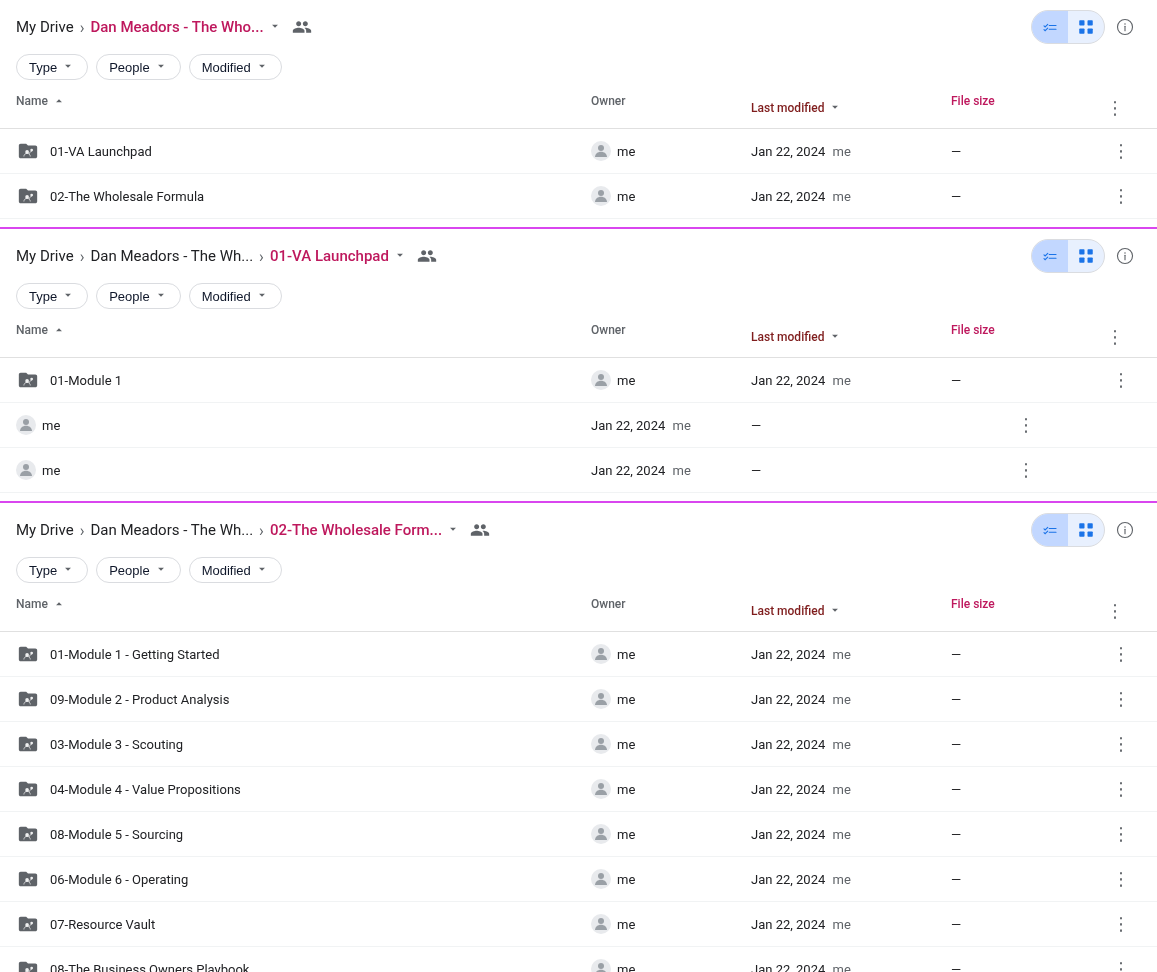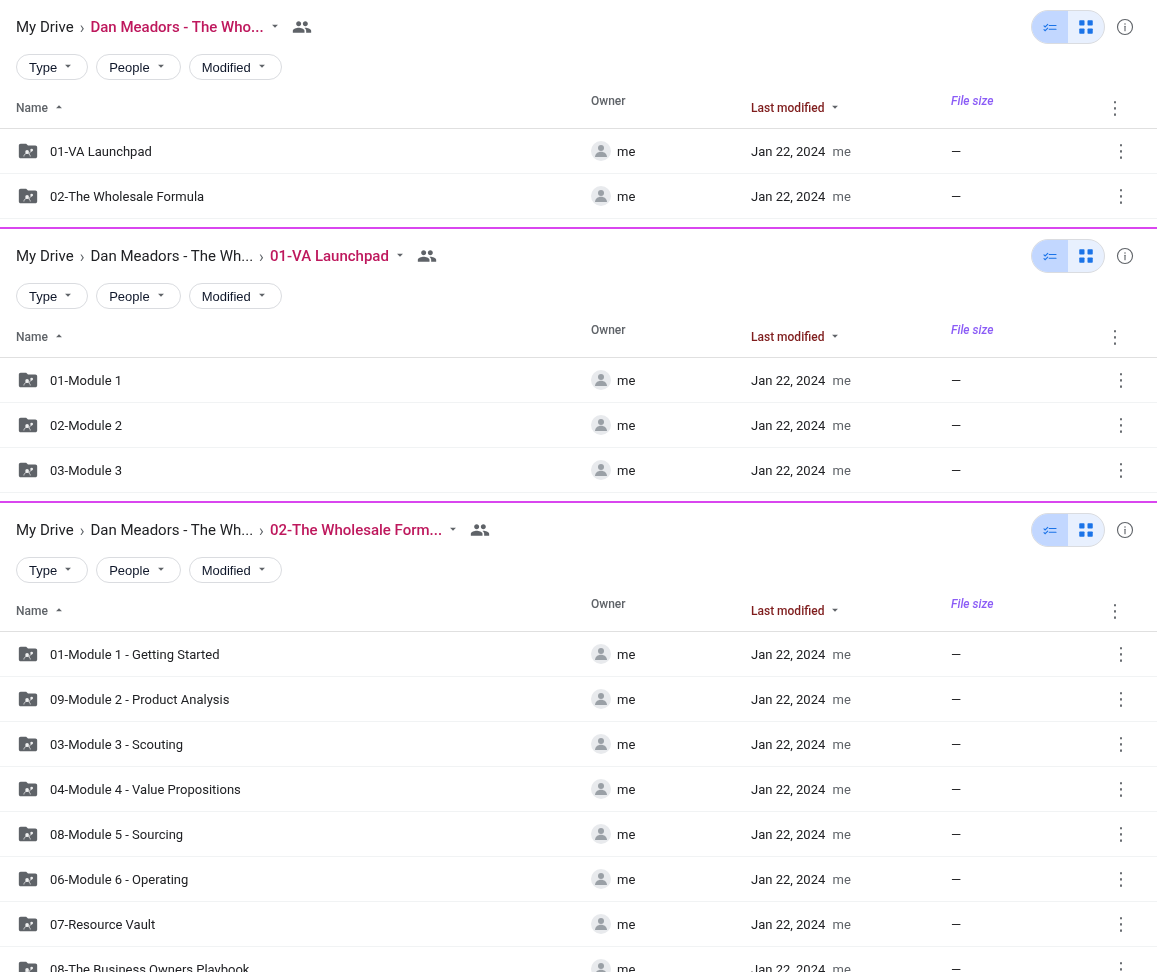--- a/index.html
+++ b/index.html
@@ -136,34 +136,34 @@
       grid-template-columns: 1fr 160px 200px 150px 40px;
       padding: 6px 16px;
       border-bottom: 1px solid #e0e0e0;
       color: #5f6368;
       font-size: 12px;
       font-weight: 500;
     }
 
     .col-name {
       display: flex;
-      align-items: center;
+      align-items: flex-start;
       gap: 4px;
       cursor: pointer;
     }
 
     .col-owner { color: #5f6368; }
     .col-modified {
       display: flex;
       align-items: center;
       gap: 4px;
       cursor: pointer;
       color: #7f1d1d;
     }
-    .col-filesize { color: #8b5cf6; font-style: italic; }
+    .col-filesize { color: #be185d; }
 
     
     .table-row {
       display: grid;
       grid-template-columns: 1fr 160px 200px 150px 40px;
       padding: 8px 16px;
       align-items: center;
       border-bottom: 1px solid #f1f3f4;
       cursor: pointer;
     }
@@ -485,62 +485,38 @@
       </div>
       <div class="cell-modified">
         Jan 22, 2024 <span style="color:#5f6368; margin-left:4px;">me</span>
       </div>
       <div class="cell-filesize">—</div>
       <div class="cell-more">
         <button class="more-btn">⋮</button>
       </div>
     </div>
       <div class="table-row">
-      <div class="cell-name">
-        <span class="folder-icon">
-            <svg viewBox="0 0 24 24" width="22" height="22">
-    <path d="M20 6h-8l-2-2H4C2.9 4 2 4.9 2 6v12c0 1.1.9 2 2 2h16c1.1 0 2-.9 2-2V8c0-1.1-.9-2-2-2z" fill="#5f6368"></path>
-    <circle cx="11" cy="13" r="2" fill="#fff" opacity="0.9"></circle>
-    <path d="M7.5 18c0-1.9 1.6-3.5 3.5-3.5s3.5 1.6 3.5 3.5" stroke="#fff" stroke-width="0.8" fill="none" opacity="0.9"></path>
-    <circle cx="16" cy="11" r="1.5" fill="#fff" opacity="0.9"></circle>
-    <path d="M13.5 15c0-1.4 1.1-2.5 2.5-2.5" stroke="#fff" stroke-width="0.8" fill="none" opacity="0.9"></path>
-  </svg>
-          </span>
-        <span>02-Module 2</span>
-      </div>
-      <div class="cell-owner">
-        <span class="avatar">
-            <svg viewBox="0 0 24 24" width="18" height="18" fill="#9aa0a6">
-    <circle cx="12" cy="8" r="4"></circle>
-    <path d="M4 20c0-4 3.6-7 8-7s8 3 8 7"></path>
-  </svg>
-          </span>
-        <span>me</span>
-      </div>
-      <div class="cell-modified">
-        Jan 22, 2024 <span style="color:#5f6368; margin-left:4px;">me</span>
-      </div>
-      <div class="cell-filesize">—</div>
-      <div class="cell-more">
-        <button class="more-btn">⋮</button>
-      </div>
-    </div>
-      <div class="table-row">
-      <div class="cell-name">
-        <span class="folder-icon">
-            <svg viewBox="0 0 24 24" width="22" height="22">
-    <path d="M20 6h-8l-2-2H4C2.9 4 2 4.9 2 6v12c0 1.1.9 2 2 2h16c1.1 0 2-.9 2-2V8c0-1.1-.9-2-2-2z" fill="#5f6368"></path>
-    <circle cx="11" cy="13" r="2" fill="#fff" opacity="0.9"></circle>
-    <path d="M7.5 18c0-1.9 1.6-3.5 3.5-3.5s3.5 1.6 3.5 3.5" stroke="#fff" stroke-width="0.8" fill="none" opacity="0.9"></path>
-    <circle cx="16" cy="11" r="1.5" fill="#fff" opacity="0.9"></circle>
-    <path d="M13.5 15c0-1.4 1.1-2.5 2.5-2.5" stroke="#fff" stroke-width="0.8" fill="none" opacity="0.9"></path>
-  </svg>
-          </span>
-        <span>03-Module 3</span>
-      </div>
+      <div class="cell-owner">
+        <span class="avatar">
+            <svg viewBox="0 0 24 24" width="18" height="18" fill="#9aa0a6">
+    <circle cx="12" cy="8" r="4"></circle>
+    <path d="M4 20c0-4 3.6-7 8-7s8 3 8 7"></path>
+  </svg>
+          </span>
+        <span>me</span>
+      </div>
+      <div class="cell-modified">
+        Jan 22, 2024 <span style="color:#5f6368; margin-left:4px;">me</span>
+      </div>
+      <div class="cell-filesize">—</div>
+      <div class="cell-more">
+        <button class="more-btn">⋮</button>
+      </div>
+    </div>
+      <div class="table-row">
       <div class="cell-owner">
         <span class="avatar">
             <svg viewBox="0 0 24 24" width="18" height="18" fill="#9aa0a6">
     <circle cx="12" cy="8" r="4"></circle>
     <path d="M4 20c0-4 3.6-7 8-7s8 3 8 7"></path>
   </svg>
           </span>
         <span>me</span>
       </div>
       <div class="cell-modified">

